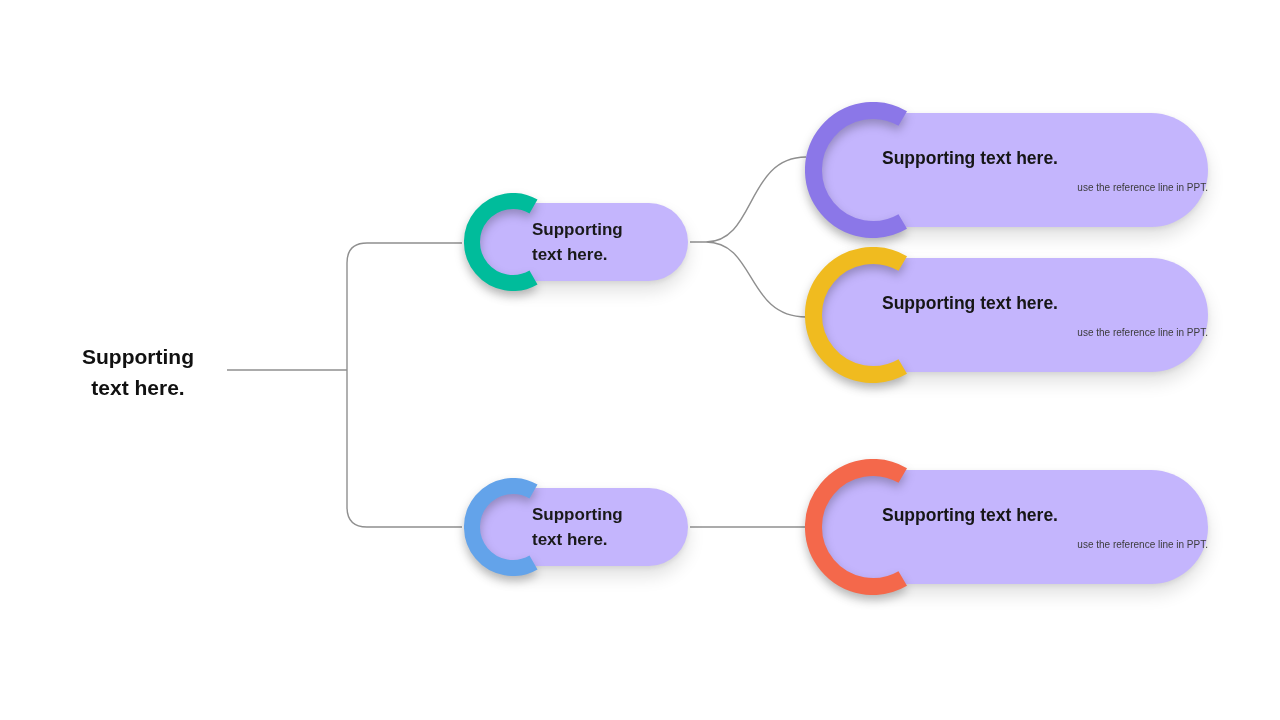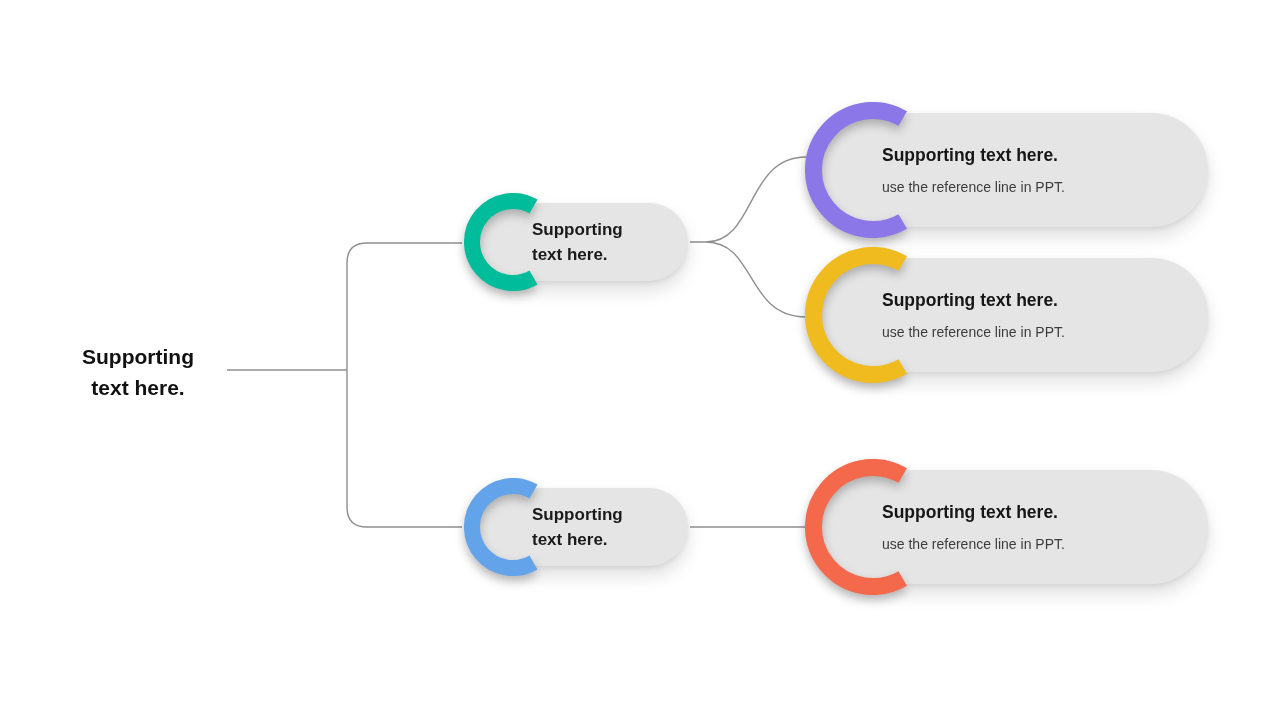--- a/index.html
+++ b/index.html
@@ -21,30 +21,30 @@
   }
 
   .node { position: absolute; }
   .arc { position: absolute; left: 0; top: 0; z-index: 2;
          filter: drop-shadow(0 5px 5px rgba(0,0,0,0.25)); }
   .arc path { fill: none; }
   .small-arc path { stroke-width: 16px; }
   .big-arc path { stroke-width: 17px; }
 
   .pill {
-    position: absolute; background: #e5e5e5; z-index: 1;
+    position: absolute; background: #c4b5fd; z-index: 1;
     box-shadow: 0 10px 18px rgba(0,0,0,0.12), 0 2px 5px rgba(0,0,0,0.08);
     display: flex; flex-direction: column; justify-content: center;
   }
   .node.small .pill { left: 10px; top: 10px; right: 0; height: 78px; border-radius: 39px; padding-left: 58px; }
   .node.big .pill { left: 11px; top: 11px; right: 0; height: 114px; border-radius: 57px; padding-left: 66px; gap: 13px; }
 
   .small-label { font-size: 17px; font-weight: 700; color: #1a1a1a; line-height: 25px; }
   .leaf-title { font-size: 17.5px; font-weight: 700; color: #161616; }
-  .leaf-sub   { font-size: 14px; color: #3c3c3c; }
+  .leaf-sub   { font-size: 10px; color: #3c3c3c; text-align: right; }
 </style>
 </head>
 <body>
 
 <svg class="connectors" viewBox="0 0 1280 720">
   <path d="M 227 370 L 347 370" stroke="#8f8f8f"></path>
   <path d="M 462 243 L 367 243 Q 347 243 347 263 L 347 507 Q 347 527 367 527 L 462 527" stroke="#8f8f8f"></path>
   <path d="M 690 242 L 706 242 M 706 242 C 756 242 746 157 806 157 M 706 242 C 756 242 746 317 806 317" stroke="#8f8f8f"></path>
   <path d="M 690 527 L 806 527" stroke="#8f8f8f"></path>
 </svg>

